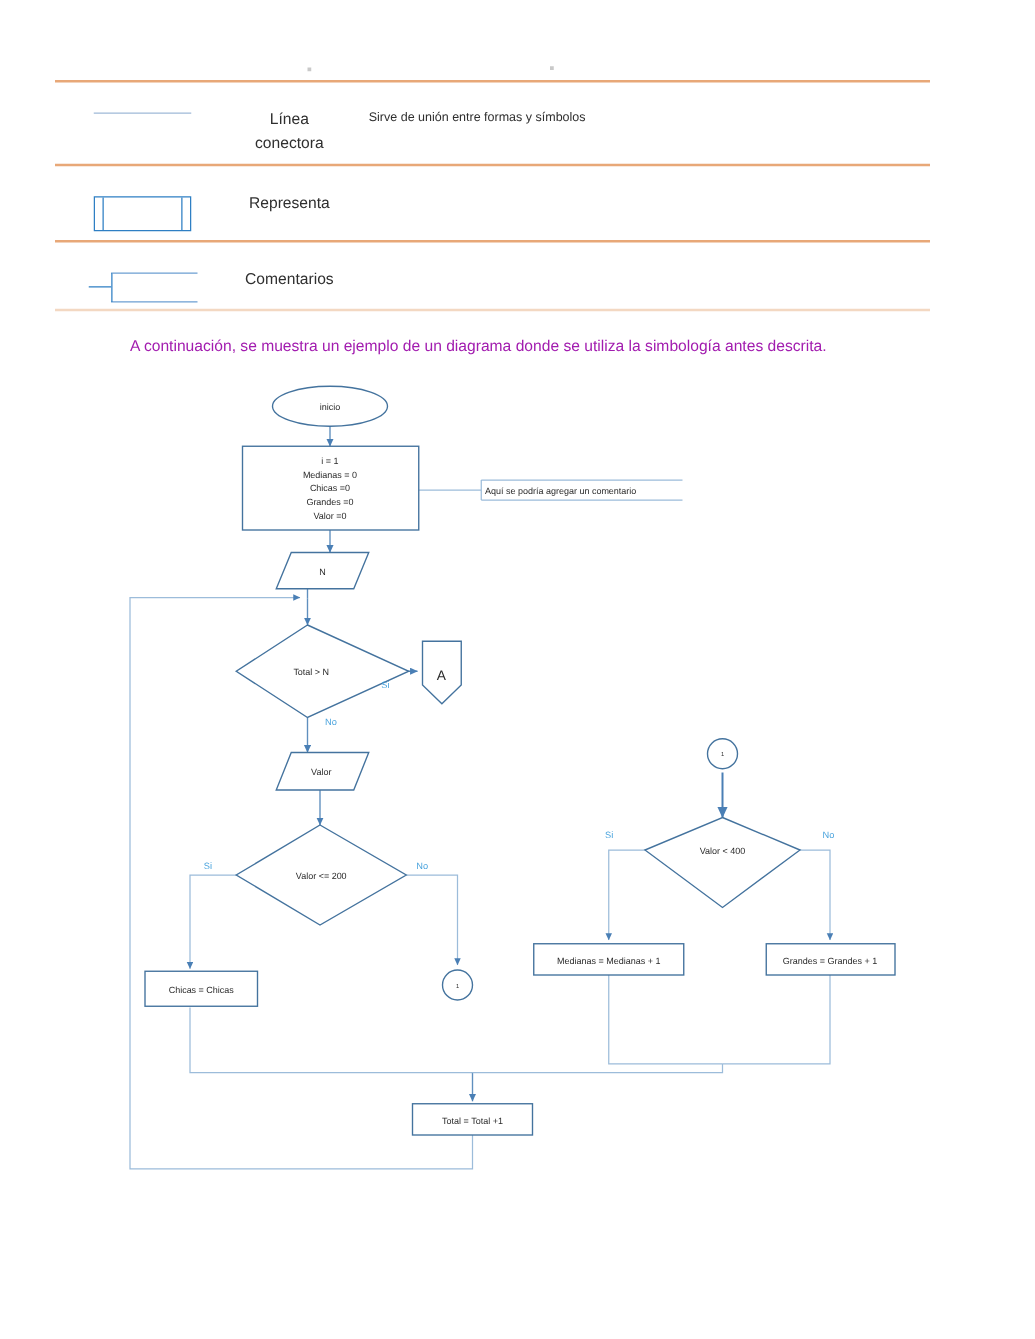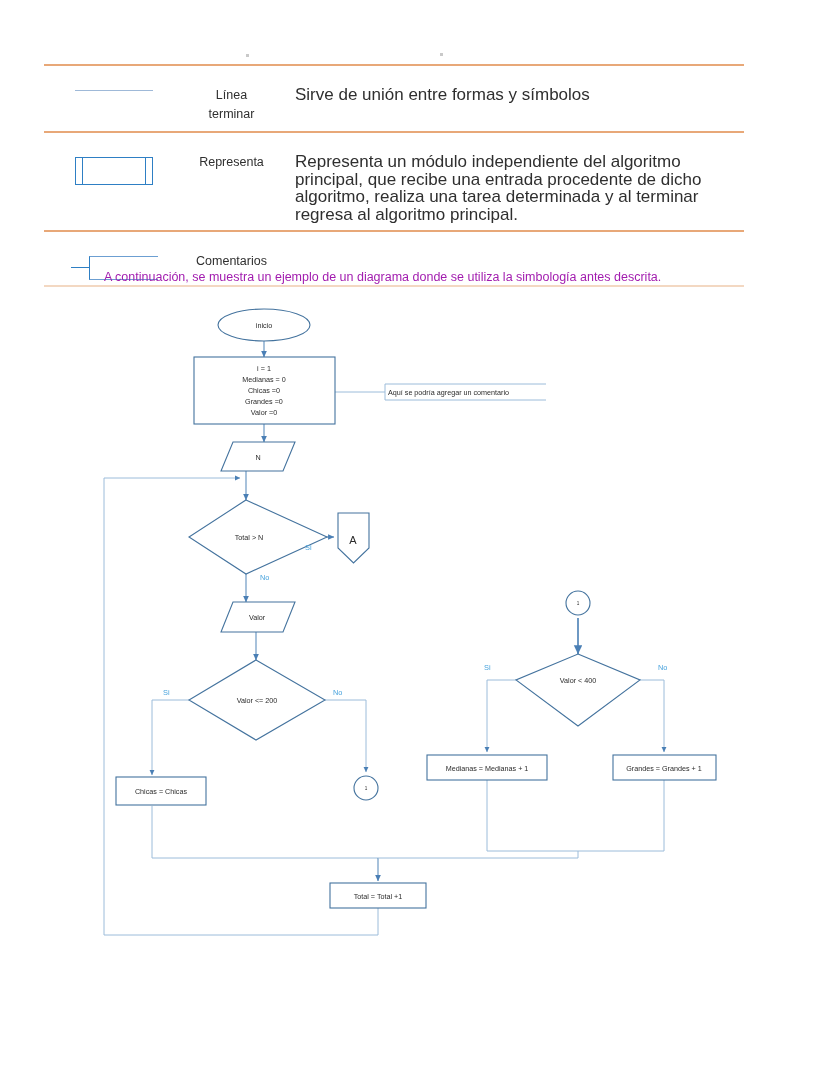--- a/index.html
+++ b/index.html
@@ -49,21 +49,21 @@
     width: 95px;
     flex: 0 0 95px;
     text-align: center;
     font-size: 12.5px;
     line-height: 19px;
     color: #2f2f2f;
     padding-top: 2px;
   }
   .cell-desc {
     flex: 1 1 auto;
-    font-size: 17px;
+    font-size: 10px;
     line-height: 17.5px;
     color: #2f2f2f;
     padding-left: 16px;
     padding-top: 2px;
   }
 
   
   .ico-line {
     width: 78px;
     height: 0;
@@ -169,33 +169,32 @@
   <div class="speck" style="left:396px; top:-11px;"></div>
 
   <div class="rule"></div>
 
   <div class="trow">
     <div class="cell-icon">
       <div class="ico-line"></div>
     </div>
     <div class="cell-name">
       <div>Línea</div>
-      <div>terminar</div>
+      <div>conectora</div>
     </div>
     <div class="cell-desc">Sirve de unión entre formas y símbolos</div>
   </div>
 
   <div class="rule"></div>
 
   <div class="trow">
     <div class="cell-icon">
       <div class="ico-subrutina"></div>
     </div>
     <div class="cell-name">Representa</div>
-    <div class="cell-desc">Representa un módulo independiente del algoritmo principal, que recibe una entrada procedente de dicho algoritmo, realiza una tarea determinada y al terminar regresa al algoritmo principal.</div>
   </div>
 
   <div class="rule"></div>
 
   <div class="trow">
     <div class="cell-icon">
       <div class="ico-coment">
         <div class="lead"></div>
           <div class="brk"></div>
       </div>

